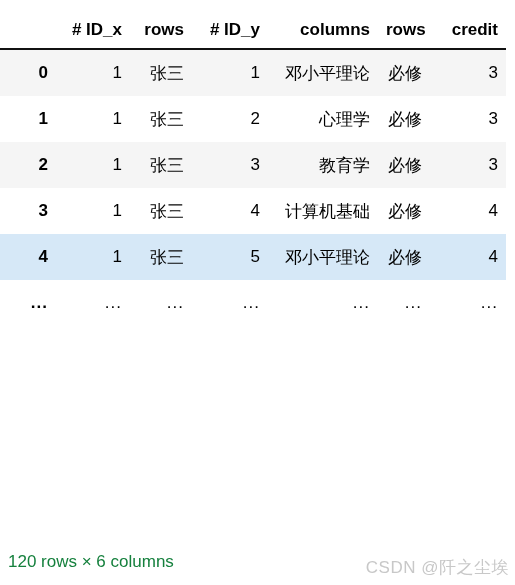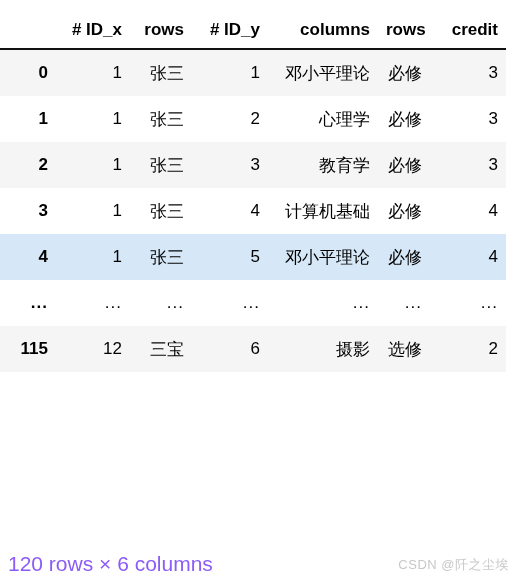--- a/index.html
+++ b/index.html
@@ -75,30 +75,30 @@
   col.c-name   { width: 62px; }
   col.c-idy    { width: 76px; }
   col.c-course { width: 110px; }
   col.c-type   { width: 52px; }
   col.c-credit { width: 76px; }
 
   .shape-note {
     position: absolute;
     left: 8px;
     top: 552px;
-    font-size: 21px;
-    color: #8b5cf6;
+    font-size: 17px;
+    color: #15803d;
     white-space: nowrap;
   }
 
   .watermark {
     position: absolute;
     right: 6px;
     top: 556px;
-    font-size: 13px;
+    font-size: 17px;
     color: #c8c8c8;
     white-space: nowrap;
     letter-spacing: 0.5px;
   }
 </style>
 </head>
 <body>
 
 <div class="df-wrap">
   <table class="dataframe">
@@ -170,27 +170,18 @@
         </tr>
         <tr class="ellipsis-row">
           <th class="row-index">...</th>
           <td>...</td>
           <td>...</td>
           <td>...</td>
           <td>...</td>
           <td>...</td>
           <td>...</td>
         </tr>
-        <tr class="stripe">
-          <th class="row-index">115</th>
-          <td>12</td>
-          <td>三宝</td>
-          <td>6</td>
-          <td>摄影</td>
-          <td>选修</td>
-          <td>2</td>
-        </tr>
       </tbody>
   </table>
 </div>
 
 <div class="shape-note">120 rows × 6 columns</div>
 <div class="watermark">CSDN @阡之尘埃</div>
 
 </body></html>

